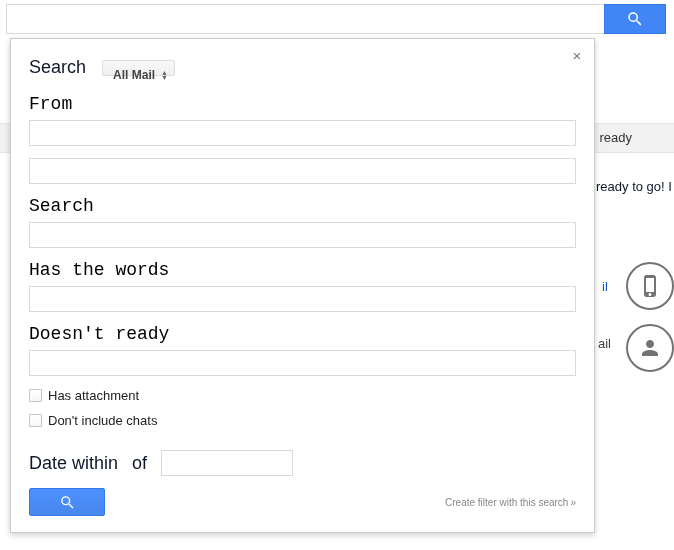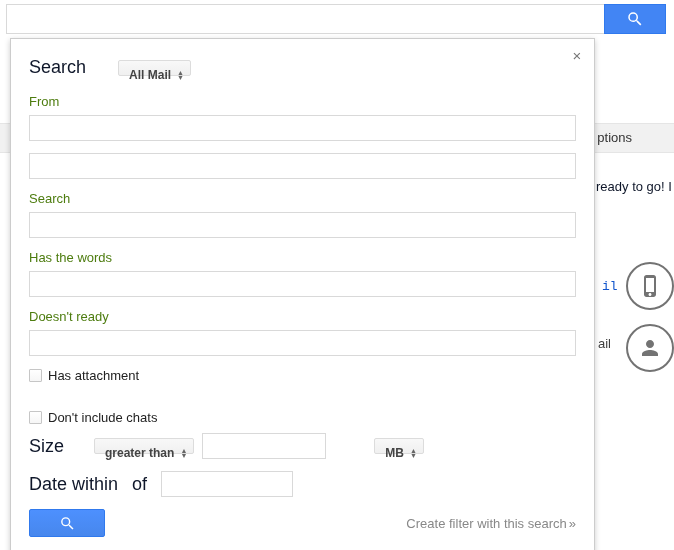--- a/index.html
+++ b/index.html
@@ -38,21 +38,20 @@
     font-size: 13px;
     color: #0f172a;
     white-space: nowrap;
   }
   .bg-frag-1 {
     position: absolute;
     left: 602px;
     top: 279px;
     font-size: 13px;
     color: #15c;
-    font-family: Liberation Mono, monospace;
   }
   .bg-frag-2 {
     position: absolute;
     left: 598px;
     top: 336px;
     font-size: 13px;
     color: #404040;
   }
   .bg-circle-icon {
     position: absolute;
@@ -116,24 +115,25 @@
     color: #777;
     font-size: 15px;
     line-height: 14px;
     text-align: center;
     cursor: pointer;
   }
 
   .row { margin-bottom: 12px; }
   .row-inline { display: flex; align-items: center; gap: 8px; }
   .label {
-    font-size: 13px;
-    color: #4d7c0f;
+    font-size: 18px;
+    color: #000000;
     display: block;
     margin-bottom: 6px;
+    font-family: Liberation Mono, monospace;
   }
   .label-inline {
     font-size: 18px;
     color: #0f172a;
     margin-right: 6px;
   }
 
   .text-input {
     width: 100%;
     height: 26px;
@@ -152,35 +152,34 @@
     border: 1px solid #dcdcdc;
     background: #f5f5f5;
     background: linear-gradient(#f8f8f8, #f0f0f0);
     border-radius: 2px;
     padding: 14px 6px 0 10px;
     font-size: 12px;
     font-weight: bold;
     color: #444;
     cursor: pointer;
     gap: 6px;
-    margin-left: 16px;
   }
   .dropdown .sorter {
     display: inline-flex;
     flex-direction: column;
     line-height: 5px;
     font-size: 7px;
     color: #666;
   }
 
   .checkbox-row {
     display: flex;
     align-items: center;
     gap: 6px;
-    margin-bottom: 27px;
+    margin-bottom: 10px;
   }
   .fake-checkbox {
     width: 13px; height: 13px;
     border: 1px solid #c6c6c6;
     border-radius: 1px;
     background: linear-gradient(#fff,#f6f6f6);
     cursor: pointer;
   }
   .checkbox-label { font-size: 13px; color: #222; }
 
@@ -197,33 +196,33 @@
     background: linear-gradient(#4d90fe,#4787ed);
     border: 1px solid #3079ed;
     border-radius: 2px;
     display: flex;
     align-items: center;
     justify-content: center;
     cursor: pointer;
   }
   .submit-button svg { width: 17px; height: 17px; fill: #fff; }
   .filter-link {
-    font-size: 13px;
+    font-size: 10px;
     color: #888;
     cursor: pointer;
   }
   .filter-link .raquo { margin-left: 2px; }
 
   .search-row-top { display:flex; align-items:center; gap:10px; margin-bottom:16px; }
 </style>
 </head>
 <body>
 
 <div class="bg-toolbar-strip"></div>
-<span class="bg-options-text">ptions</span>
+<span class="bg-options-text">ready</span>
 <span class="bg-ready-text">ready to go! I</span>
 <span class="bg-frag-1">il</span>
 <span class="bg-frag-2">ail</span>
 <div class="bg-circle-icon bg-circle-1">
   <svg viewBox="0 0 24 24">
       <path d="M15.5 1h-7C7.12 1 6 2.12 6 3.5v17C6 21.88 7.12 23 8.5 23h7c1.38 0 2.5-1.12 2.5-2.5v-17C18 2.12 16.88 1 15.5 1zM12 22c-.83 0-1.5-.67-1.5-1.5S11.17 19 12 19s1.5.67 1.5 1.5S12.83 22 12 22zm4-4H8V4h8v14z"></path>
     </svg>
 </div>
 <div class="bg-circle-icon bg-circle-2">
   <svg viewBox="0 0 24 24">
@@ -276,44 +275,25 @@
   <div class="row">
     <span class="label">Doesn't ready</span>
     <input class="text-input" type="text" value="" style="">
   </div>
 
   <div class="checkbox-row">
     <div class="fake-checkbox"></div>
     <span class="checkbox-label">Has attachment</span>
   </div>
 
-  <div class="checkbox-row" style="margin-bottom:8px;align-items:center;">
+  <div class="checkbox-row" style="margin-bottom:22px;align-items:center;">
     <div class="fake-checkbox"></div>
     <span class="checkbox-label">Don't include chats</span>
   </div>
 
-  <div class="row row-inline">
-    <span class="label-inline">Size</span>
-    <div class="dropdown">
-      <span>greater than</span>
-      <span class="sorter">
-          <span>▲</span>
-          <span>▼</span>
-        </span>
-    </div>
-    <input class="text-input small" type="text" value="" style="">
-    <div style="width:16px;"></div>
-    <div class="dropdown">
-      <span>MB</span>
-      <span class="sorter">
-          <span>▲</span>
-          <span>▼</span>
-        </span>
-    </div>
-  </div>
 
   <div class="row row-inline">
     <span class="label-inline">Date within</span>
     <span class="label-inline">of</span>
     <input class="text-input date" type="text" value="" style="">
   </div>
 
   <div class="footer-row">
     <div class="submit-button">
       <svg viewBox="0 0 24 24">

